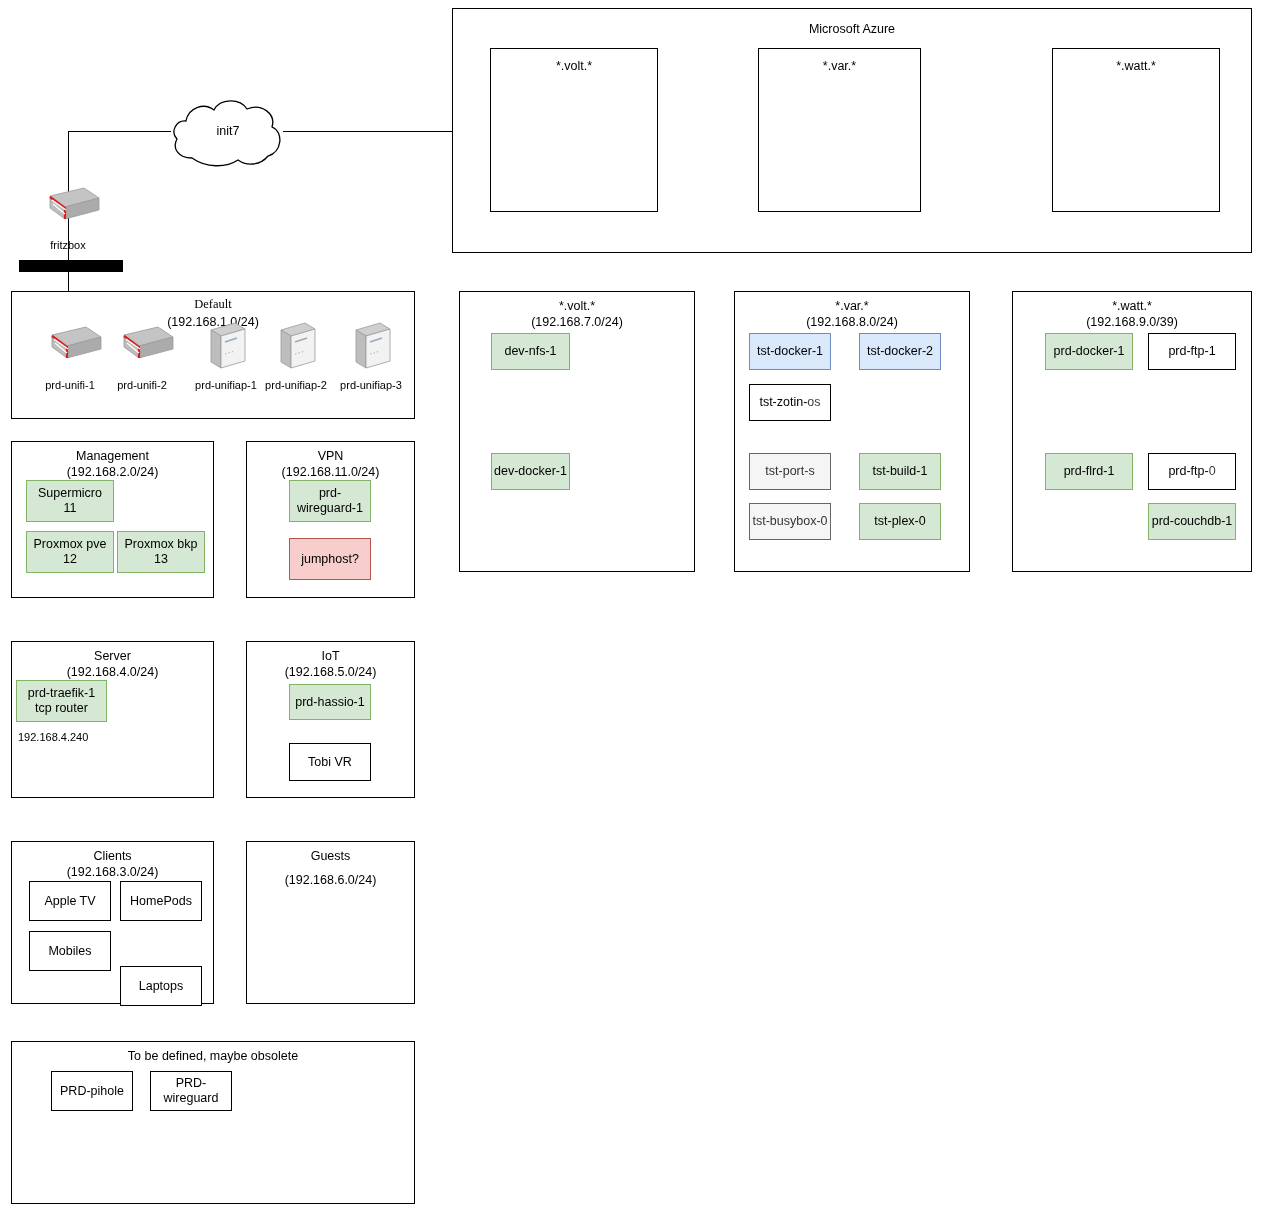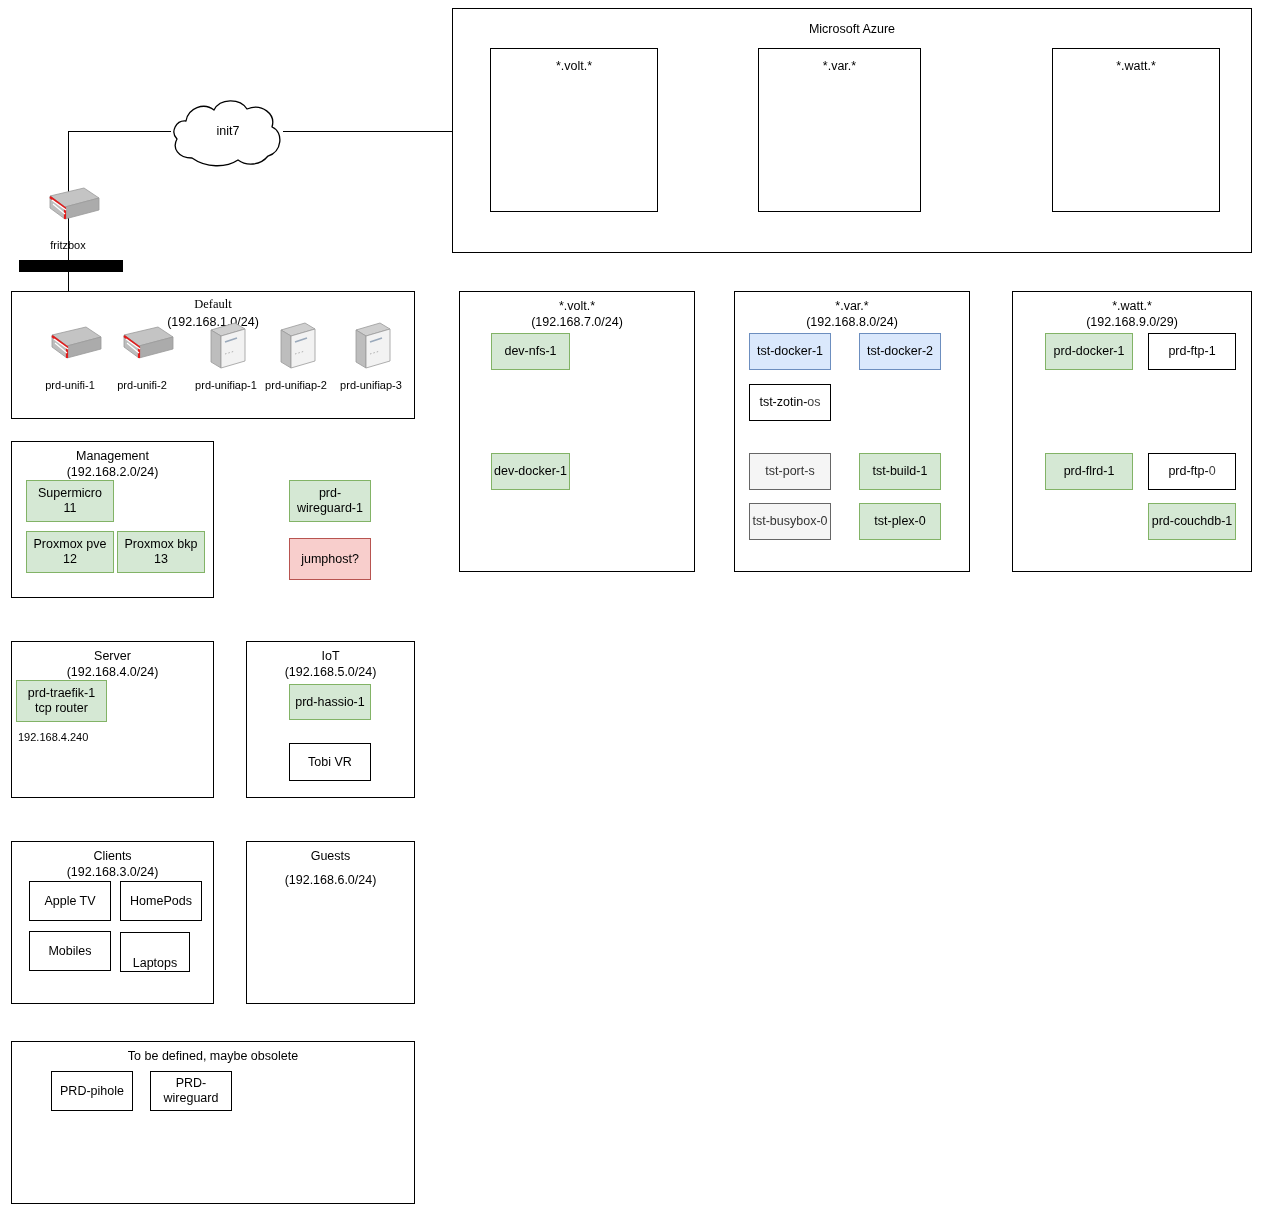--- a/index.html
+++ b/index.html
@@ -214,20 +214,24 @@
   </div>
   <div class="node green" style="left:26px; top:531px; width:88px; height:42px;">
     <span>Proxmox pve
 12</span>
   </div>
   <div class="node green" style="left:117px; top:531px; width:88px; height:42px;">
     <span>Proxmox bkp
 13</span>
   </div>
 
+  <div class="zone" style="left:246px; top:441px; width:169px; height:157px;">
+    <div class="zone-title" style="top:6px;">VPN</div>
+    <div class="zone-title" style="top:22px;">(192.168.11.0/24)</div>
+  </div>
   <div class="node green" style="left:289px; top:480px; width:82px; height:42px;">
     <span>prd-
 wireguard-1</span>
   </div>
   <div class="node pink" style="left:289px; top:538px; width:82px; height:42px;">
     <span>jumphost?</span>
   </div>
 
   <div class="zone" style="left:11px; top:641px; width:203px; height:157px;">
     <div class="zone-title" style="top:6px;">Server</div>
@@ -256,21 +260,21 @@
   </div>
   <div class="node white" style="left:29px; top:881px; width:82px; height:40px;">
     <span>Apple TV</span>
   </div>
   <div class="node white" style="left:120px; top:881px; width:82px; height:40px;">
     <span>HomePods</span>
   </div>
   <div class="node white" style="left:29px; top:931px; width:82px; height:40px;">
     <span>Mobiles</span>
   </div>
-  <div class="node white" style="left:120px; top:932px; width:70px; height:40px;align-items:flex-end;">
+  <div class="node white" style="left:120px; top:966px; width:82px; height:40px;">
     <span>Laptops</span>
   </div>
 
   <div class="zone" style="left:246px; top:841px; width:169px; height:163px;">
     <div class="zone-title" style="top:6px;">Guests</div>
     <div class="zone-title" style="top:30px;">(192.168.6.0/24)</div>
   </div>
 
   <div class="zone" style="left:11px; top:1041px; width:404px; height:163px;">
     <div class="zone-title" style="top:6px;">To be defined, maybe obsolete</div>
@@ -315,21 +319,21 @@
   </div>
   <div class="node grey" style="left:749px; top:503px; width:82px; height:37px;">
     <span>tst-busybox-0</span>
   </div>
   <div class="node green" style="left:859px; top:503px; width:82px; height:37px;">
     <span>tst-plex-0</span>
   </div>
 
   <div class="zone" style="left:1012px; top:291px; width:240px; height:281px;">
     <div class="zone-title" style="top:6px;">*.watt.*</div>
-    <div class="zone-title" style="top:22px;">(192.168.9.0/29)</div>
+    <div class="zone-title" style="top:22px;">(192.168.9.0/39)</div>
   </div>
   <div class="node green" style="left:1045px; top:333px; width:88px; height:37px;">
     <span>prd-docker-1</span>
   </div>
   <div class="node white" style="left:1148px; top:333px; width:88px; height:37px;">
     <span>prd-ftp-1</span>
   </div>
   <div class="node green" style="left:1045px; top:453px; width:88px; height:37px;">
     <span>prd-flrd-1</span>
   </div>

